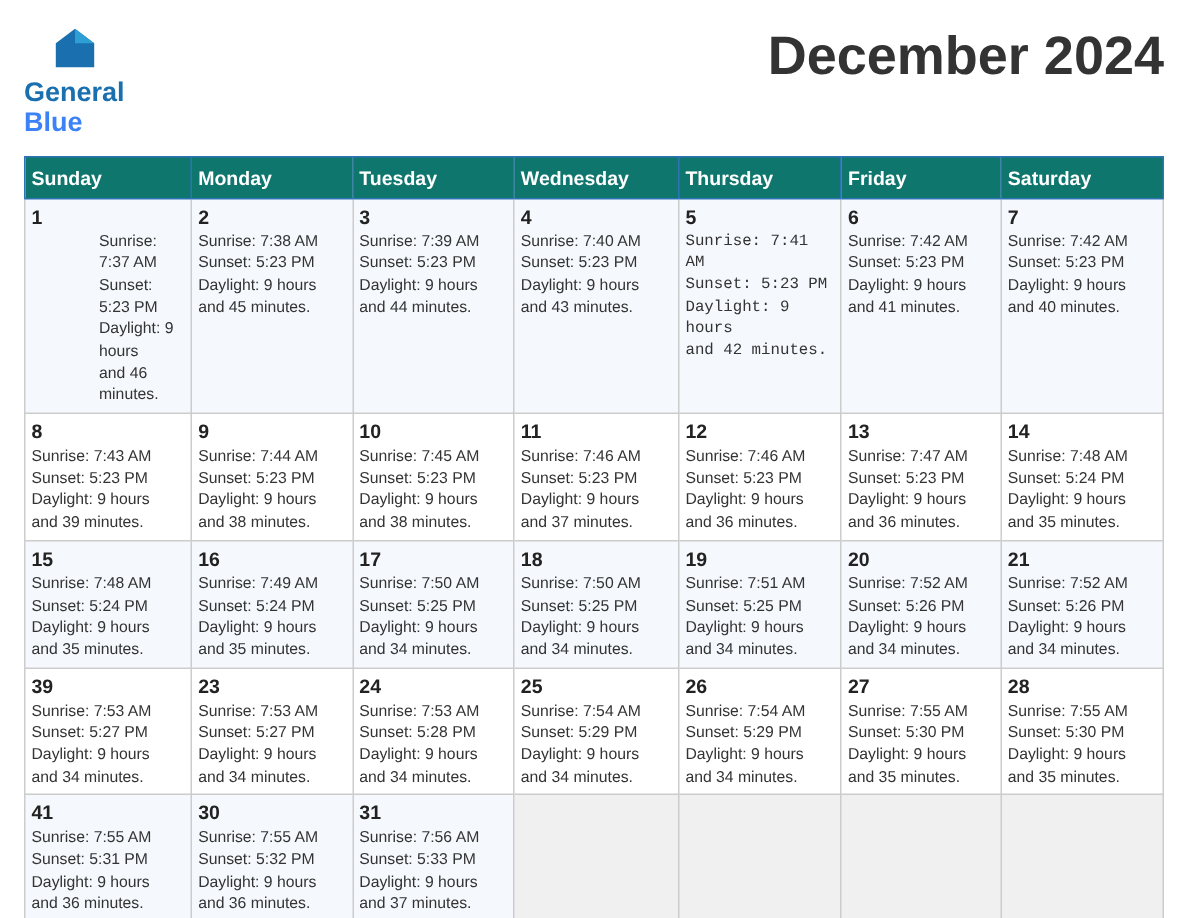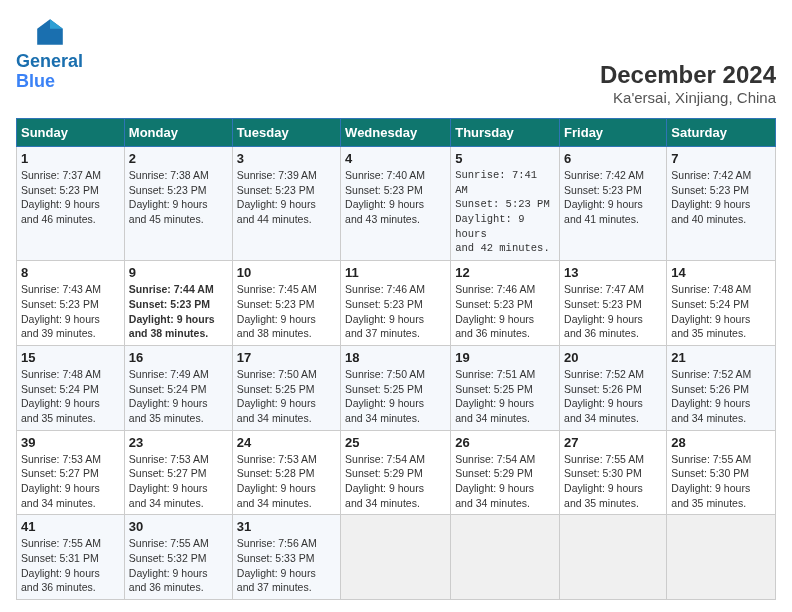--- a/index.html
+++ b/index.html
@@ -32,24 +32,23 @@
       color: #1a6faf;
     }
     .logo-icon {
       width: 32px;
       height: 32px;
     }
     .title-block {
       text-align: right;
     }
     .month-title {
-      font-size: 24px;
+      font-size: 36px;
       font-weight: bold;
       color: #333;
-      margin-top: 45px;
     }
     .subtitle {
       font-size: 15px;
       color: #555;
     }
     table {
       width: 100%;
       border-collapse: collapse;
       font-size: 11px;
     }
@@ -101,41 +100,40 @@
       <polygon points="20,4 36,16 36,36 4,36 4,16" fill="#1a6faf"></polygon>
       <polygon points="20,4 36,16 20,16" fill="#2e9fd4"></polygon>
     </svg>
     <div class="logo-text">
       <div><span>General</span></div>
       <div><span style="color:#3b82f6">Blue</span></div>
     </div>
   </div>
   <div class="title-block">
     <div class="month-title">December 2024</div>
-    <div class="subtitle">Ka'ersai, Xinjiang, China</div>
   </div>
 </div>
 
 <table>
   <thead>
     <tr id="header-row">
         <th>Sunday</th>
         <th>Monday</th>
         <th>Tuesday</th>
         <th>Wednesday</th>
         <th>Thursday</th>
         <th>Friday</th>
         <th>Saturday</th>
       </tr>
   </thead>
   <tbody id="calendar-body">
       <tr>
         <td>
           <span class="day-num">1</span>
-          <div class="day-info" style="white-space: pre-line;">Sunrise: 7:37 AM
+          <div class="day-info" style="white-space: pre-line; margin-left: 45px;">Sunrise: 7:37 AM
 Sunset: 5:23 PM
 Daylight: 9 hours
 and 46 minutes.</div>
         </td>
         <td>
           <span class="day-num">2</span>
           <div class="day-info" style="white-space: pre-line;">Sunrise: 7:38 AM
 Sunset: 5:23 PM
 Daylight: 9 hours
 and 45 minutes.</div>
@@ -179,21 +177,21 @@
       <tr>
         <td>
           <span class="day-num">8</span>
           <div class="day-info" style="white-space: pre-line;">Sunrise: 7:43 AM
 Sunset: 5:23 PM
 Daylight: 9 hours
 and 39 minutes.</div>
         </td>
         <td>
           <span class="day-num">9</span>
-          <div class="day-info" style="white-space: pre-line; font-weight: bold;">Sunrise: 7:44 AM
+          <div class="day-info" style="white-space: pre-line;">Sunrise: 7:44 AM
 Sunset: 5:23 PM
 Daylight: 9 hours
 and 38 minutes.</div>
         </td>
         <td>
           <span class="day-num">10</span>
           <div class="day-info" style="white-space: pre-line;">Sunrise: 7:45 AM
 Sunset: 5:23 PM
 Daylight: 9 hours
 and 38 minutes.</div>

